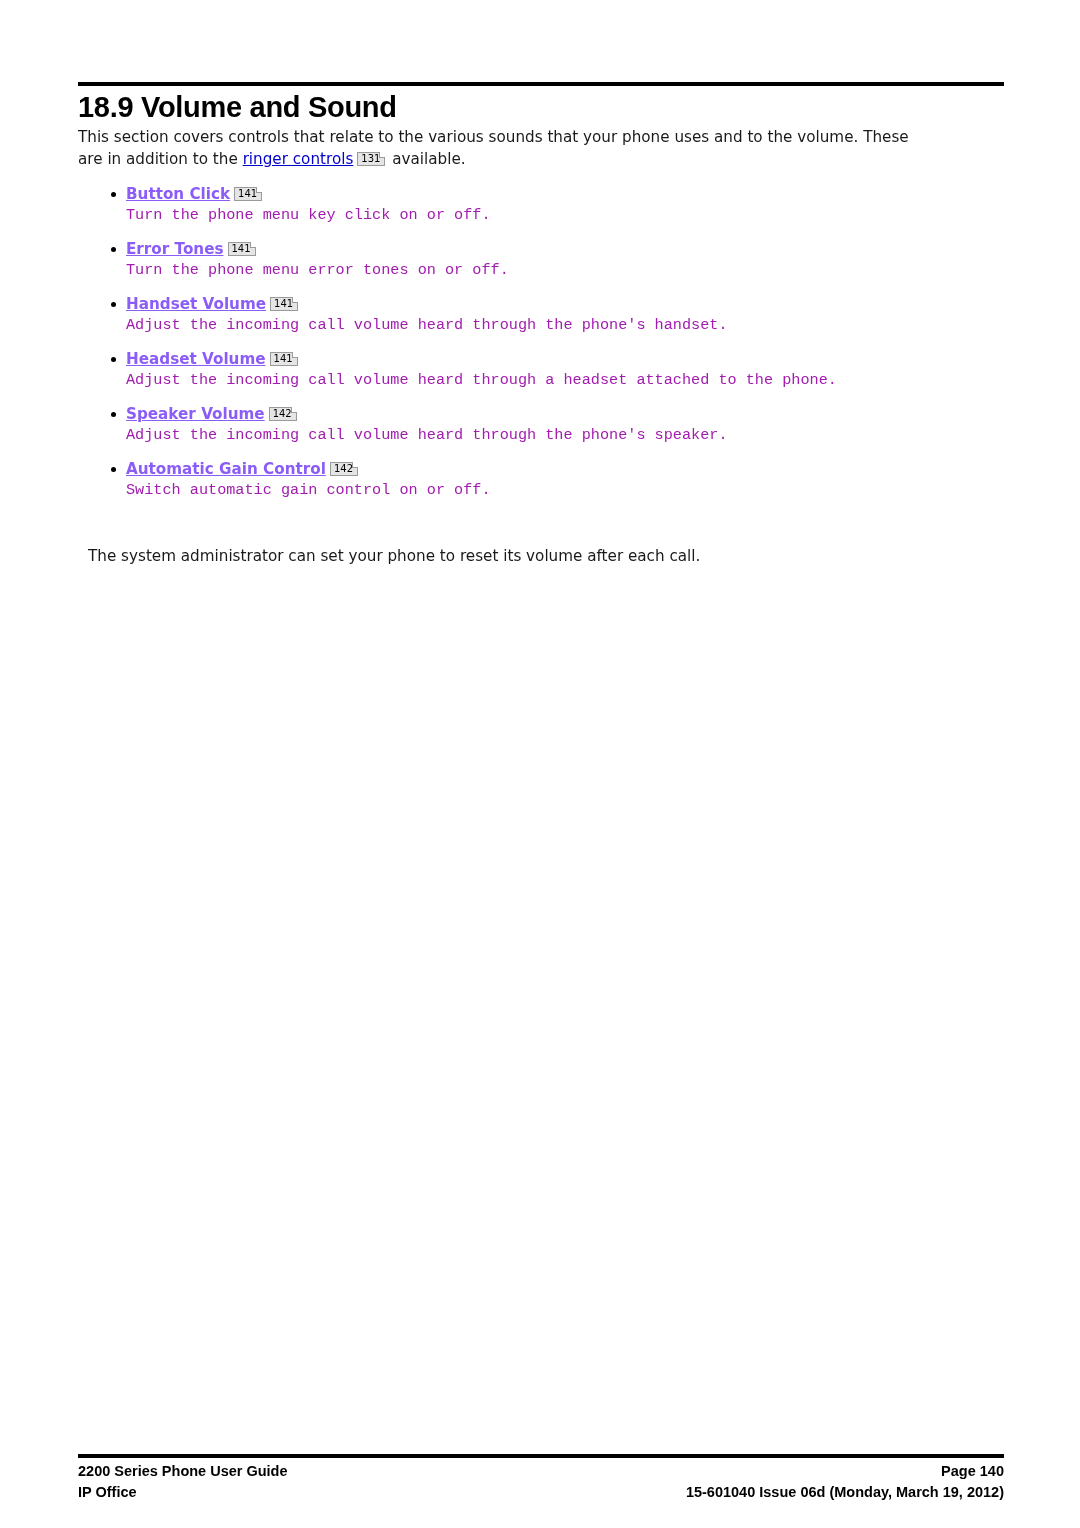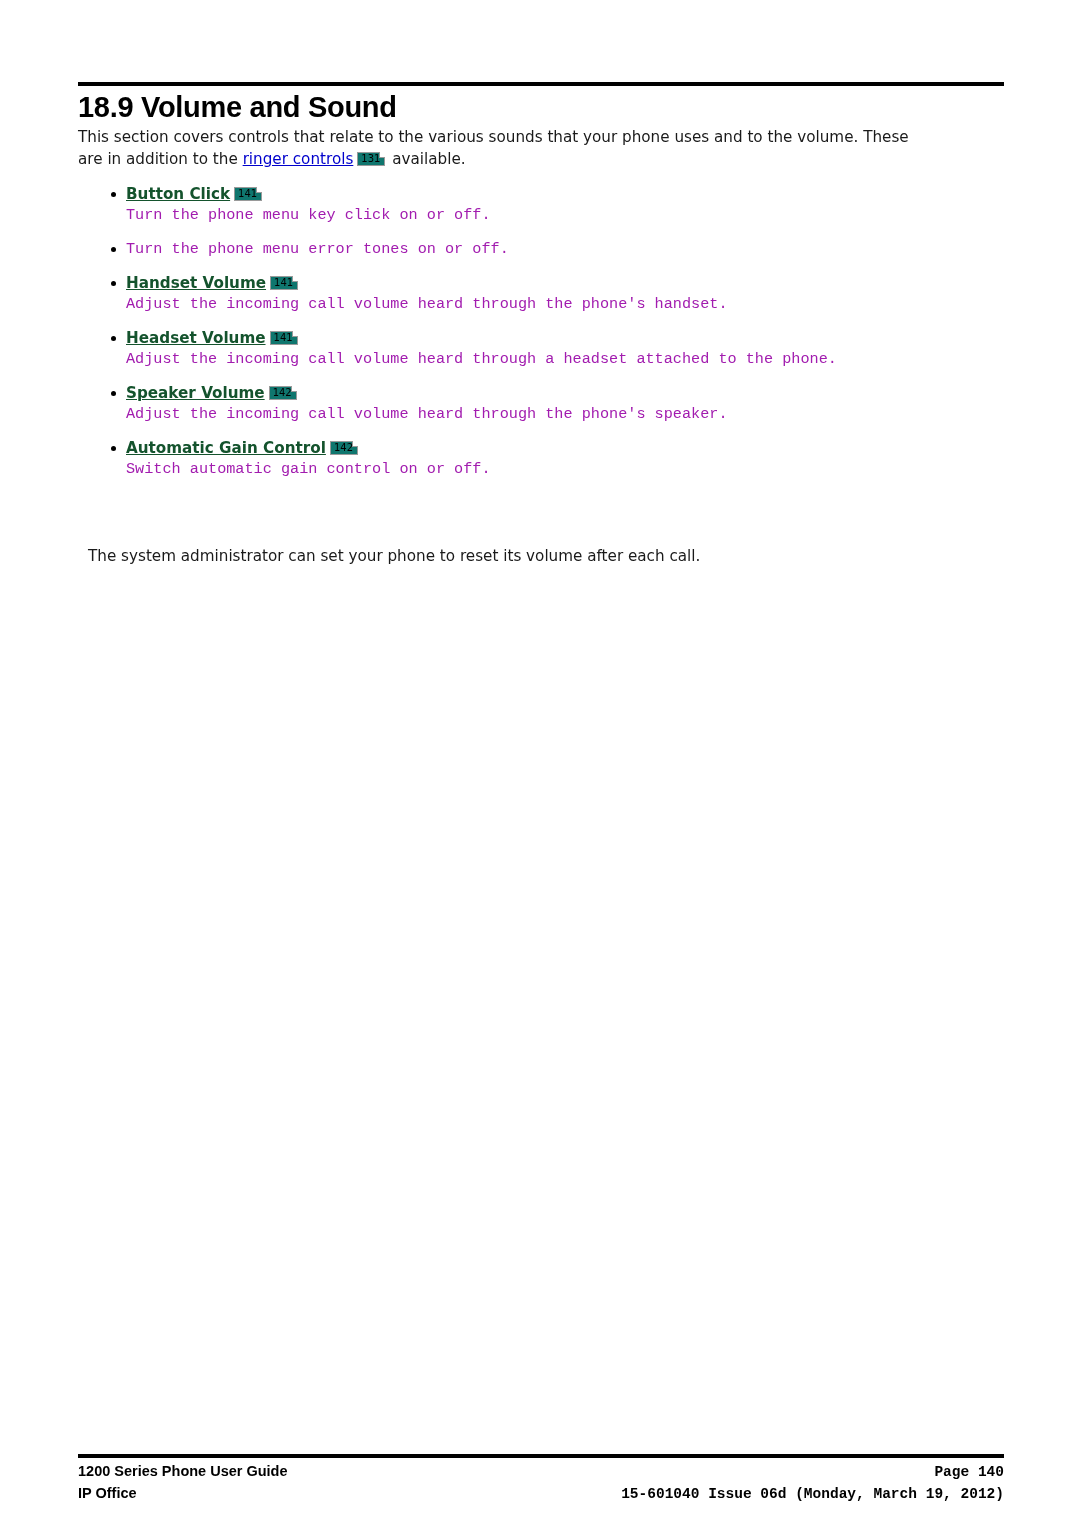--- a/index.html
+++ b/index.html
@@ -65,32 +65,32 @@
   }
 
   
   .lnk {
     color: #0000cc;
     text-decoration: underline;
     white-space: nowrap;
     text-align: right;
   }
   .lnk-bold {
-    color: #14532d;
+    color: #8b5cf6;
     font-weight: bold;
     white-space: nowrap;
   }
 
   
   .pgref {
     display: inline-block;
     position: relative;
     border: 1px solid #9a9a9a;
     border-top-right-radius: 0;
-    background: #0f766e;
+    background: #e5e5e5;
     color: #000000;
     font-size: 10px;
     font-weight: normal;
     line-height: 12px;
     padding: 0px 4px 0px 3px;
     margin: 0 2px 0 4px;
     vertical-align: 2px;
     font-family: "DejaVu Sans", "Liberation Sans", sans-serif;
     text-decoration: none;
     white-space: nowrap;
@@ -181,21 +181,21 @@
     font-weight: bold;
     color: #000000;
   }
   .footer-row {
     display: flex;
     justify-content: space-between;
     align-items: baseline;
     line-height: 21px;
   }
   .footer-left  { text-align: left; }
-  .footer-right { text-align: center; font-family: Liberation Mono, monospace; }
+  .footer-right { text-align: center; }
 </style>
 </head>
 <body>
 
 <div class="page">
 
   <div class="header-rule"></div>
 
   <div class="section-heading">18.9 Volume and Sound</div>
 
@@ -204,20 +204,21 @@
     <p class="intro"><span>This section covers controls that relate to the various sounds that your phone uses and to the volume. These are in addition to the </span><a class="lnk" href="#">ringer controls</a><span class="pgref">131</span><span> available.</span></p>
 
     <ul class="bullets">
 
       <li class="bullet-item">
         <div class="bullet-title"><a class="lnk-bold" href="#">Button Click</a><span class="pgref">141</span></div>
         <div class="bullet-desc">Turn the phone menu key click on or off.</div>
       </li>
 
       <li class="bullet-item">
+        <div class="bullet-title"><a class="lnk-bold" href="#">Error Tones</a><span class="pgref">141</span></div>
         <div class="bullet-desc">Turn the phone menu error tones on or off.</div>
       </li>
 
 
       <li class="bullet-item">
         <div class="bullet-title"><a class="lnk-bold" href="#">Handset Volume</a><span class="pgref">141</span></div>
         <div class="bullet-desc">Adjust the incoming call volume heard through the phone's handset.</div>
       </li>
 
       <li class="bullet-item">
@@ -239,21 +240,21 @@
   </div>
 
   <div class="note-block">
     <div class="note-text">The system administrator can set your phone to reset its volume after each call.</div>
   </div>
 
   <div class="footer-rule"></div>
 
   <div class="footer">
     <div class="footer-row">
-      <span class="footer-left">1200 Series Phone User Guide</span>
+      <span class="footer-left">2200 Series Phone User Guide</span>
       <span class="footer-right">Page 140</span>
     </div>
     <div class="footer-row">
       <span class="footer-left">IP Office</span>
       <span class="footer-right">15-601040 Issue 06d (Monday, March 19, 2012)</span>
     </div>
   </div>
 
 </div>
 

